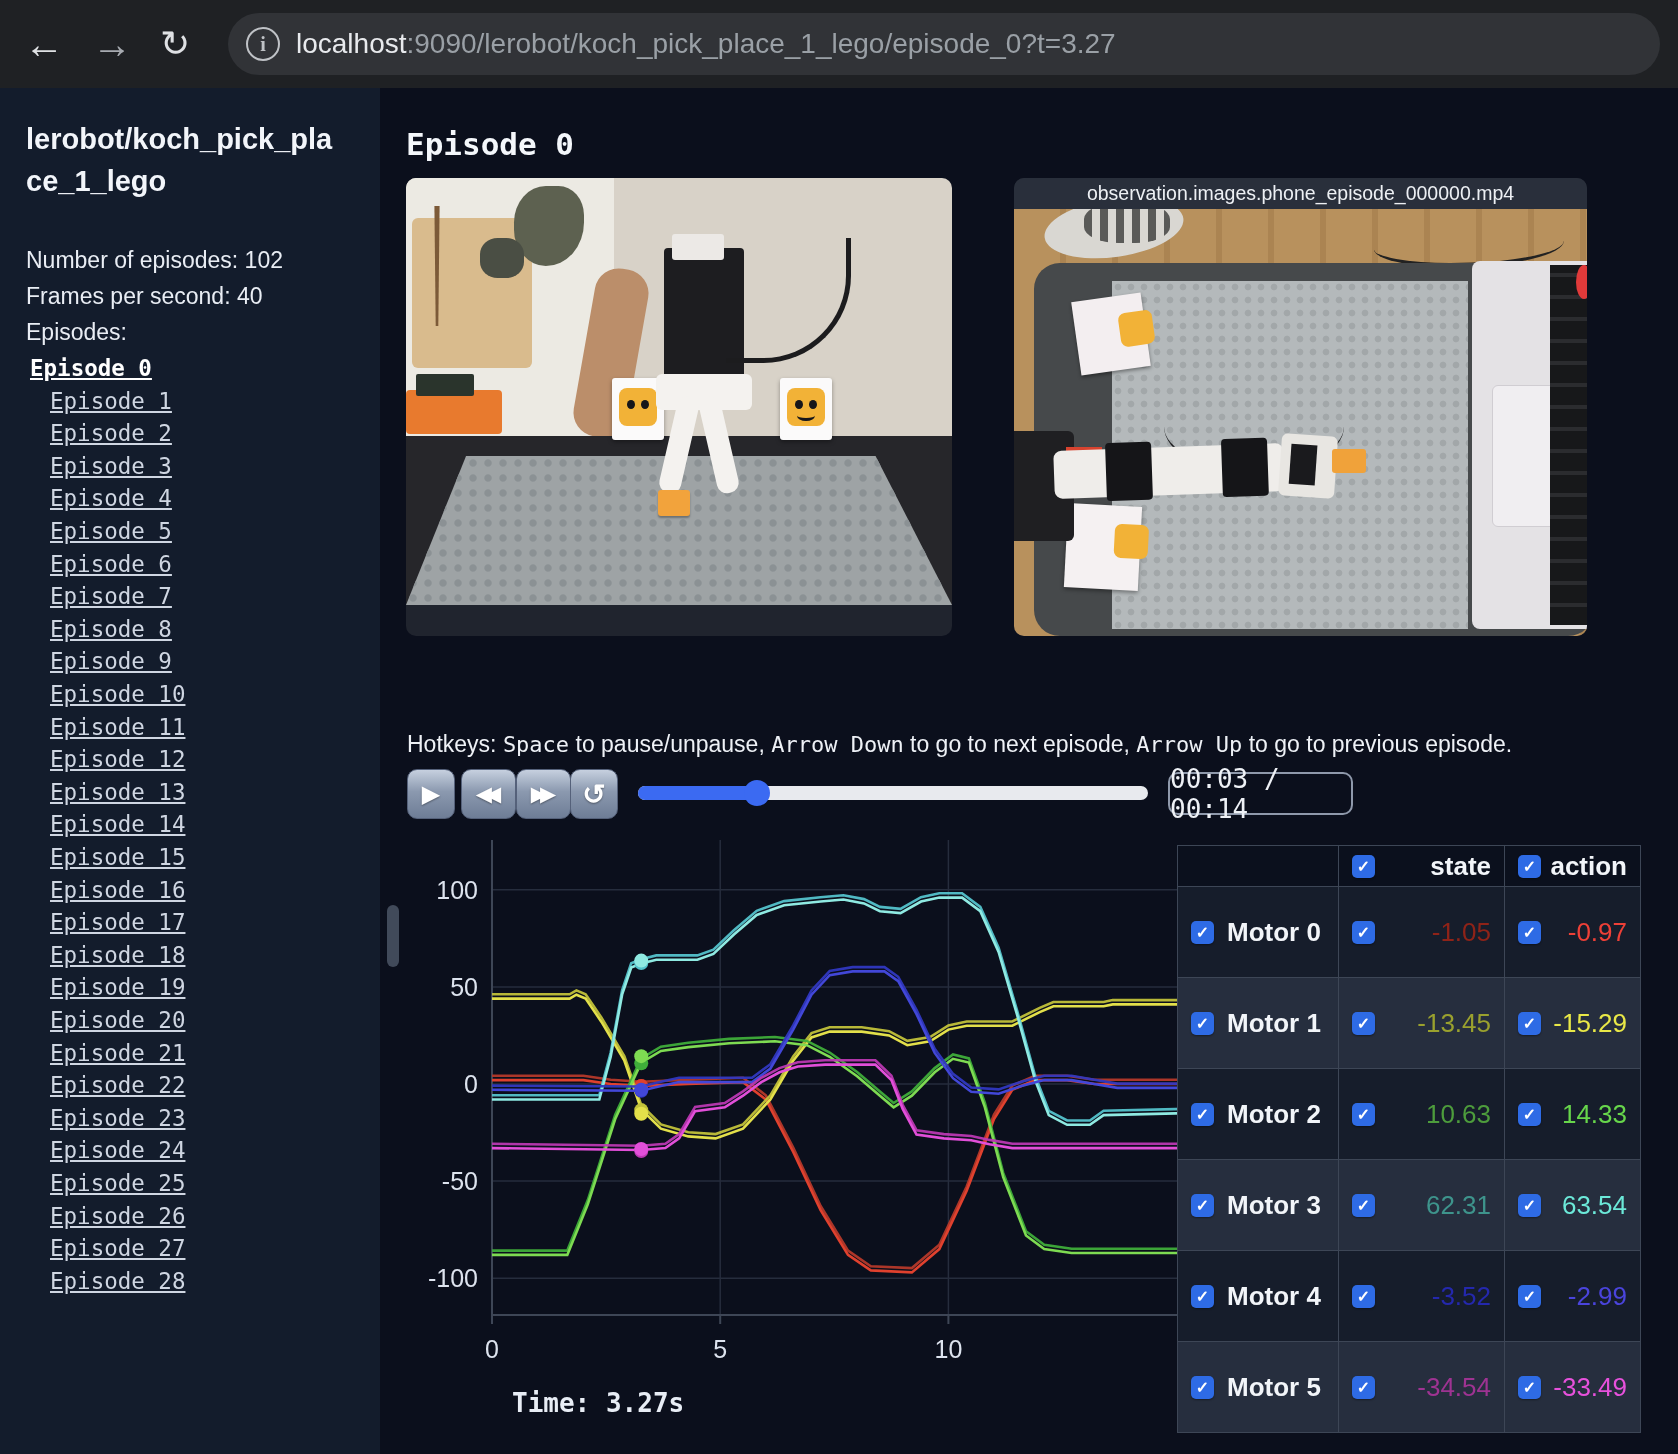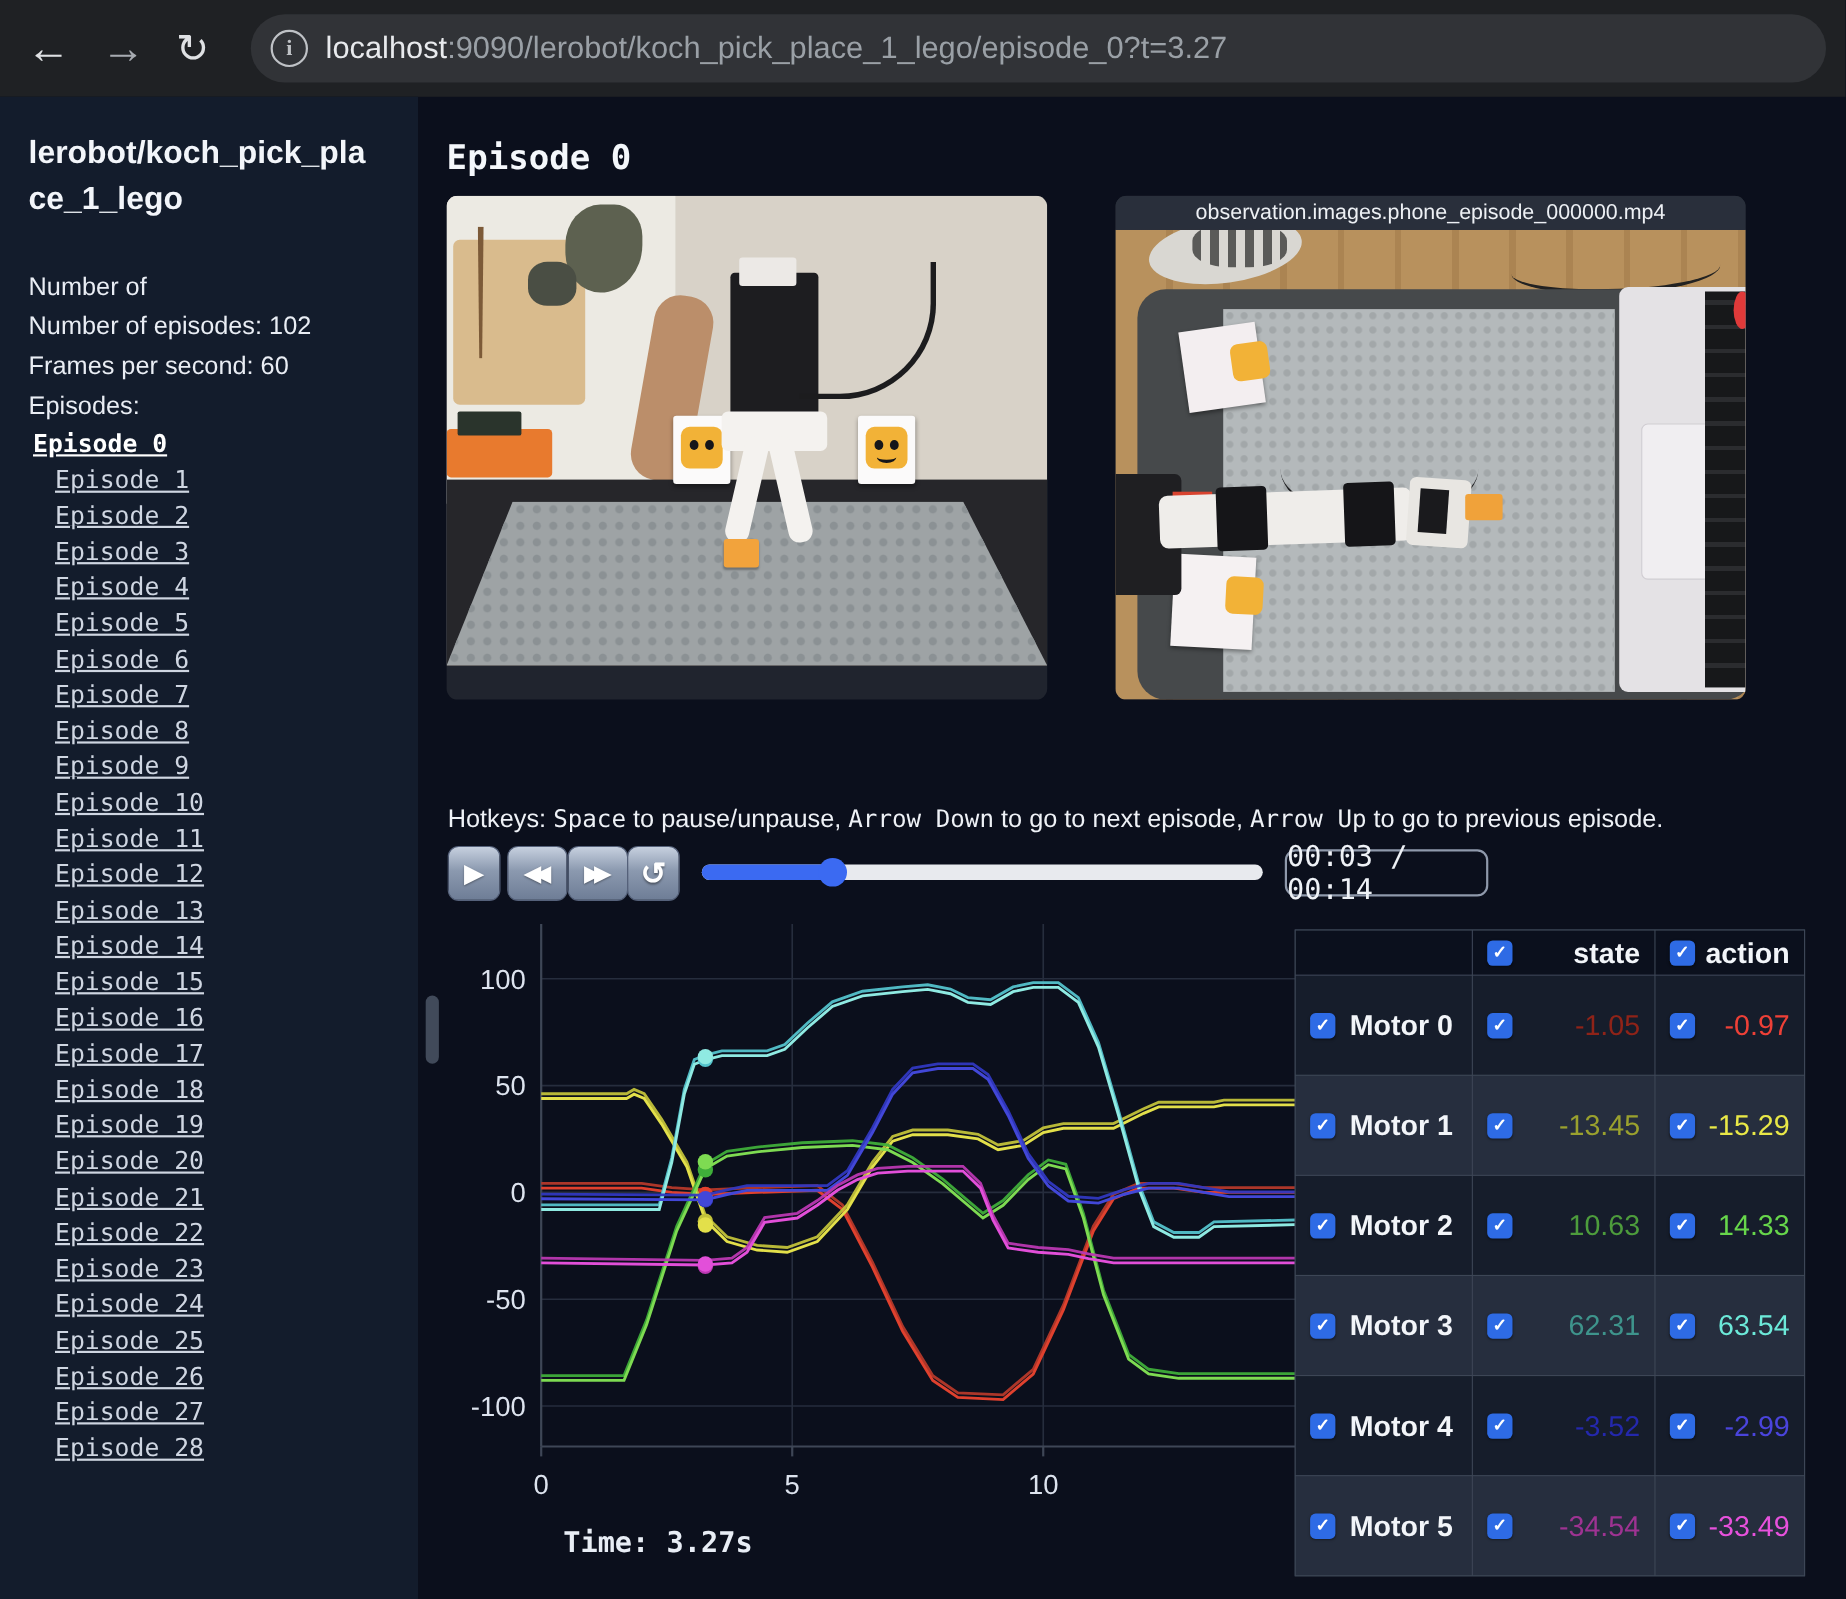--- a/index.html
+++ b/index.html
@@ -148,23 +148,22 @@
     <span id="nav-reload" class="navic">↻</span>
     <div id="urlbar">
       <span id="info-ic">i</span>
       <span id="url-text"><span id="url-host">localhost</span><span id="url-rest">:9090/lerobot/koch_pick_place_1_lego/episode_0?t=3.27</span></span>
     </div>
   </header>
 
   <aside id="sidebar">
     <h2 id="ds-title">lerobot/koch_pick_place_1_lego</h2>
     <div id="dataset-info">
-        <div class="info-line">Number of</div>
         <div class="info-line">Number of episodes: 102</div>
-        <div class="info-line">Frames per second: 60</div>
+        <div class="info-line">Frames per second: 40</div>
       </div>
     <div id="episodes-label">Episodes:</div>
     <nav id="episode-list">
         <a class="ep active" href="#">Episode 0</a>
         <a class="ep" href="#">Episode 1</a>
         <a class="ep" href="#">Episode 2</a>
         <a class="ep" href="#">Episode 3</a>
         <a class="ep" href="#">Episode 4</a>
         <a class="ep" href="#">Episode 5</a>
         <a class="ep" href="#">Episode 6</a>

